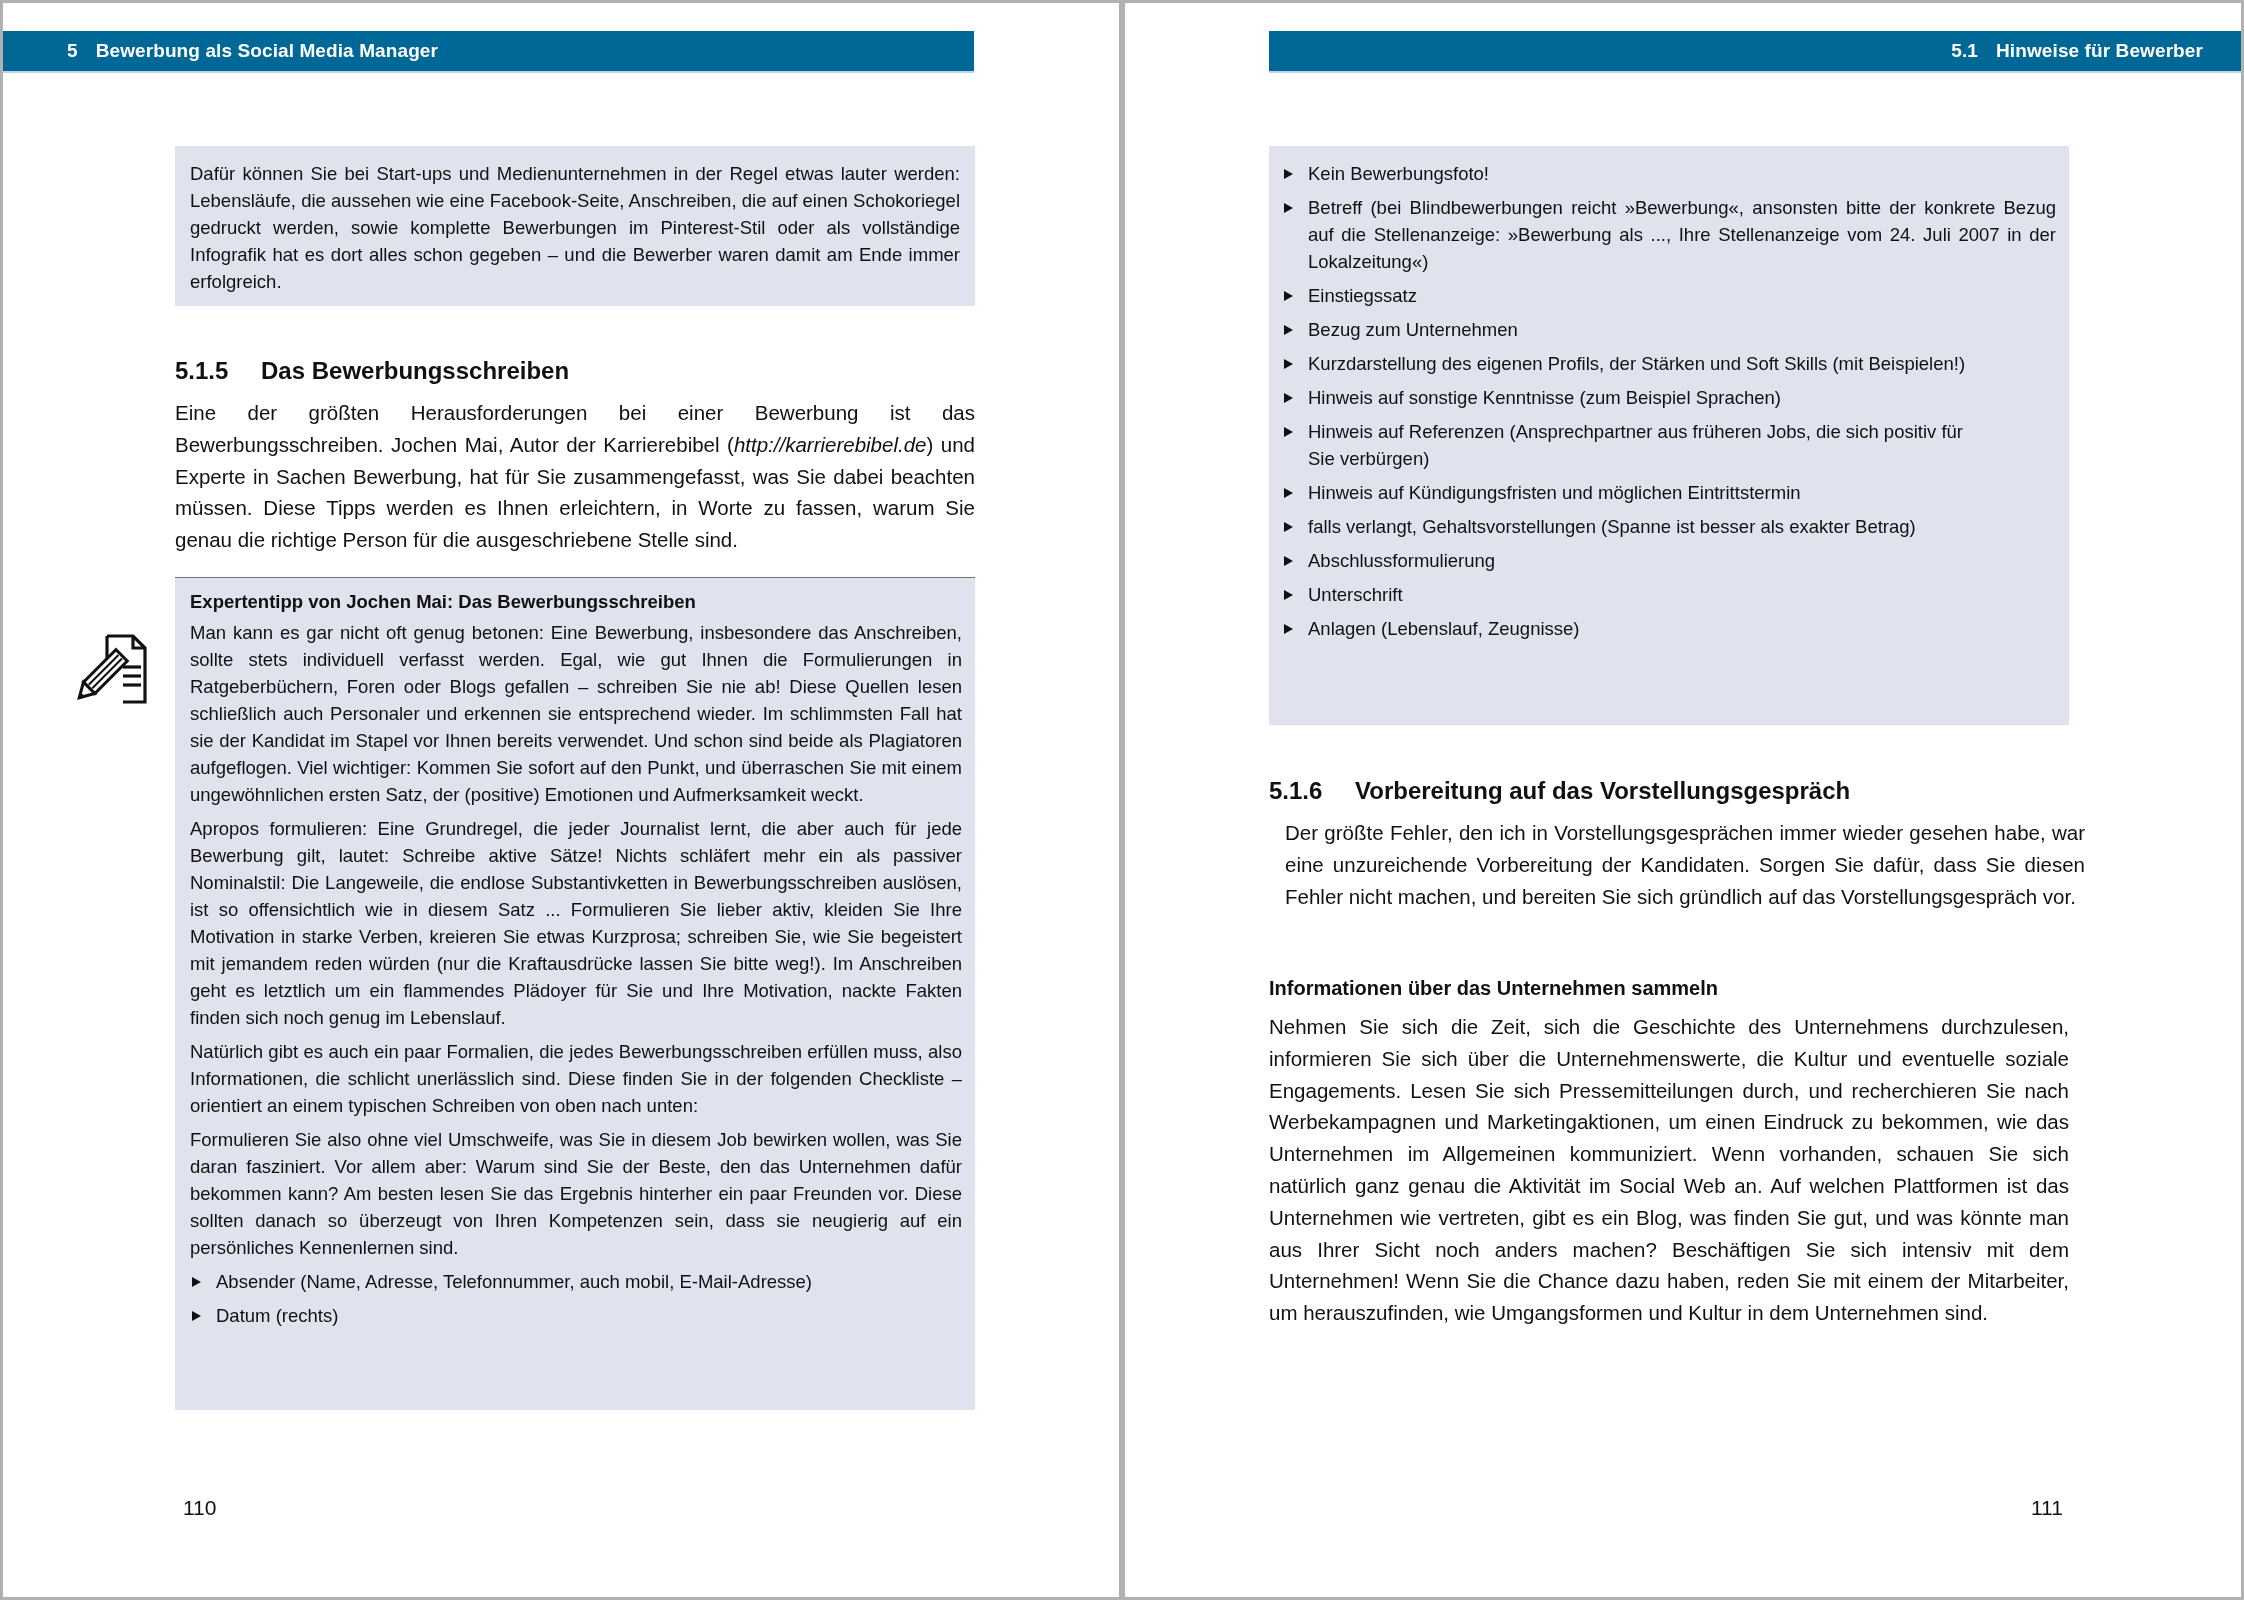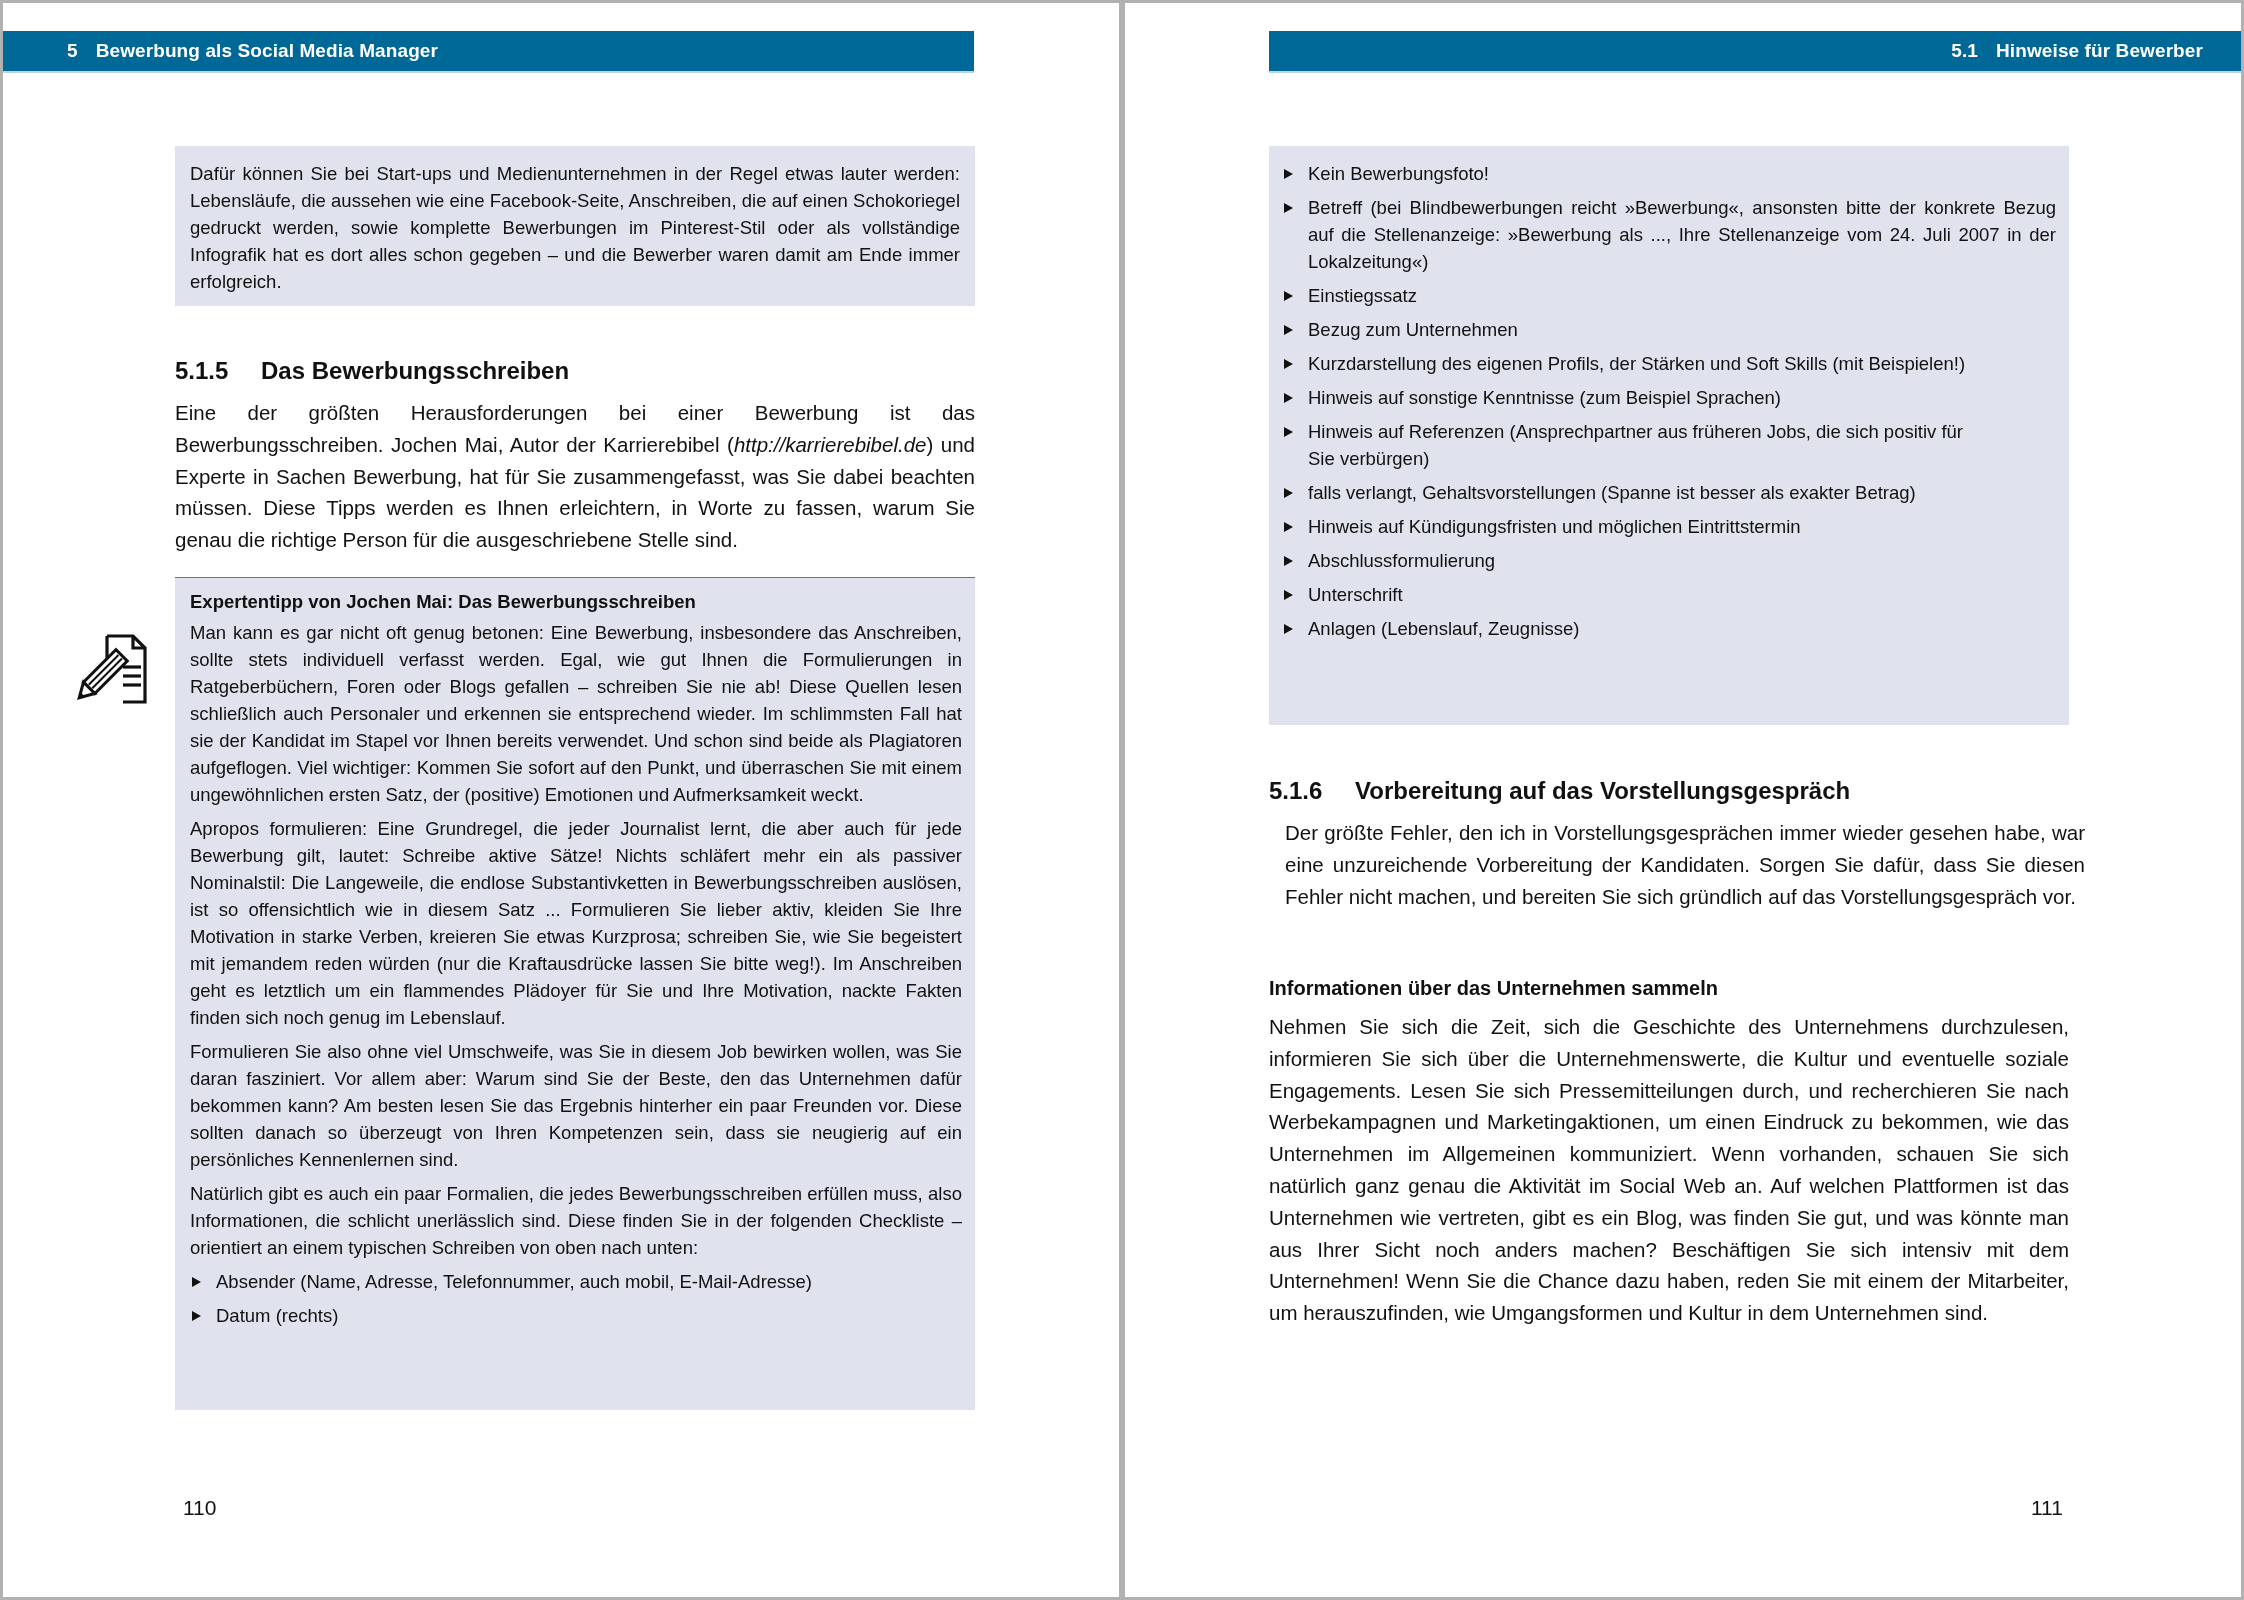--- a/index.html
+++ b/index.html
@@ -93,22 +93,22 @@
       <line x1="34.5" y1="20" x2="34.5" y2="62" stroke="#111" stroke-width="2"></line>
       <path d="M24 64 L32 78 L40 64 Z" fill="#fff" stroke="#111" stroke-width="3"></path>
       <path d="M29 73 L32 78 L35 73 Z" fill="#111"></path>
     </g>
   </svg>
 
   <div class="box tip-box body-small" style="left:172px; top:574px; width:800px; padding:10px 13px 10px 15px; box-sizing:border-box; height:833px;">
     <p class="tip-title">Expertentipp von Jochen Mai: Das Bewerbungsschreiben</p>
     <p class="tp">Man kann es gar nicht oft genug betonen: Eine Bewerbung, insbesondere das Anschreiben, sollte stets individuell verfasst werden. Egal, wie gut Ihnen die Formulierungen in Ratgeberbüchern, Foren oder Blogs gefallen – schreiben Sie nie ab! Diese Quellen lesen schließlich auch Personaler und erkennen sie entsprechend wieder. Im schlimmsten Fall hat sie der Kandidat im Stapel vor Ihnen bereits verwendet. Und schon sind beide als Plagiatoren aufgeflogen. Viel wichtiger: Kommen Sie sofort auf den Punkt, und überraschen Sie mit einem ungewöhnlichen ersten Satz, der (positive) Emotionen und Aufmerksamkeit weckt.</p>
     <p class="tp">Apropos formulieren: Eine Grundregel, die jeder Journalist lernt, die aber auch für jede Bewerbung gilt, lautet: Schreibe aktive Sätze! Nichts schläfert mehr ein als passiver Nominalstil: Die Langeweile, die endlose Substantivketten in Bewerbungsschreiben auslösen, ist so offensichtlich wie in diesem Satz ... Formulieren Sie lieber aktiv, kleiden Sie Ihre Motivation in starke Verben, kreieren Sie etwas Kurzprosa; schreiben Sie, wie Sie begeistert mit jemandem reden würden (nur die Kraftausdrücke lassen Sie bitte weg!). Im Anschreiben geht es letztlich um ein flammendes Plädoyer für Sie und Ihre Motivation, nackte Fakten finden sich noch genug im Lebenslauf.</p>
+    <p class="tp">Natürlich gibt es auch ein paar Formalien, die jedes Bewerbungsschreiben erfüllen muss, also Informationen, die schlicht unerlässlich sind. Diese finden Sie in der folgenden Checkliste – orientiert an einem typischen Schreiben von oben nach unten:</p>
     <p class="tp">Formulieren Sie also ohne viel Umschweife, was Sie in diesem Job bewirken wollen, was Sie daran fasziniert. Vor allem aber: Warum sind Sie der Beste, den das Unternehmen dafür bekommen kann? Am besten lesen Sie das Ergebnis hinterher ein paar Freunden vor. Diese sollten danach so überzeugt von Ihren Kompetenzen sein, dass sie neugierig auf ein persönliches Kennenlernen sind.</p>
-    <p class="tp">Natürlich gibt es auch ein paar Formalien, die jedes Bewerbungsschreiben erfüllen muss, also Informationen, die schlicht unerlässlich sind. Diese finden Sie in der folgenden Checkliste – orientiert an einem typischen Schreiben von oben nach unten:</p>
     <ul class="tri">
       <li><span class="bullet"></span><span>Absender (Name, Adresse, Telefonnummer, auch mobil, E-Mail-Adresse)</span></li>
       <li><span class="bullet"></span><span>Datum (rechts)</span></li>
     </ul>
   </div>
 
   <div class="page-num" style="left:180px;">110</div>
 </div>
 
 <div class="page right">
@@ -120,22 +120,22 @@
 
   <div class="box" style="left:144px; top:143px; width:800px; padding:14px 13px 4px 13px; box-sizing:border-box; height:579px;">
     <ul class="tri">
       <li><span class="bullet"></span><span>Kein Bewerbungsfoto!</span></li>
       <li style="text-align:justify;"><span class="bullet"></span><span>Betreff (bei Blindbewerbungen reicht »Bewerbung«, ansonsten bitte der konkrete Bezug auf die Stellenanzeige: »Bewerbung als ..., Ihre Stellenanzeige vom 24. Juli 2007 in der Lokalzeitung«)</span></li>
       <li><span class="bullet"></span><span>Einstiegssatz</span></li>
       <li><span class="bullet"></span><span>Bezug zum Unternehmen</span></li>
       <li><span class="bullet"></span><span>Kurzdarstellung des eigenen Profils, der Stärken und Soft Skills (mit Beispielen!)</span></li>
       <li><span class="bullet"></span><span>Hinweis auf sonstige Kenntnisse (zum Beispiel Sprachen)</span></li>
       <li style="padding-right:80px;"><span class="bullet"></span><span>Hinweis auf Referenzen (Ansprechpartner aus früheren Jobs, die sich positiv für Sie verbürgen)</span></li>
+      <li><span class="bullet"></span><span>Hinweis auf Kündigungsfristen und möglichen Eintrittstermin</span></li>
       <li><span class="bullet"></span><span>falls verlangt, Gehaltsvorstellungen (Spanne ist besser als exakter Betrag)</span></li>
-      <li><span class="bullet"></span><span>Hinweis auf Kündigungsfristen und möglichen Eintrittstermin</span></li>
       <li><span class="bullet"></span><span>Abschlussformulierung</span></li>
       <li><span class="bullet"></span><span>Unterschrift</span></li>
       <li><span class="bullet"></span><span>Anlagen (Lebenslauf, Zeugnisse)</span></li>
     </ul>
   </div>
 
   <div class="h2" style="left:144px; top:774px;">
     <span class="num">5.1.6</span><span>Vorbereitung auf das Vorstellungsgespräch</span>
   </div>
 

